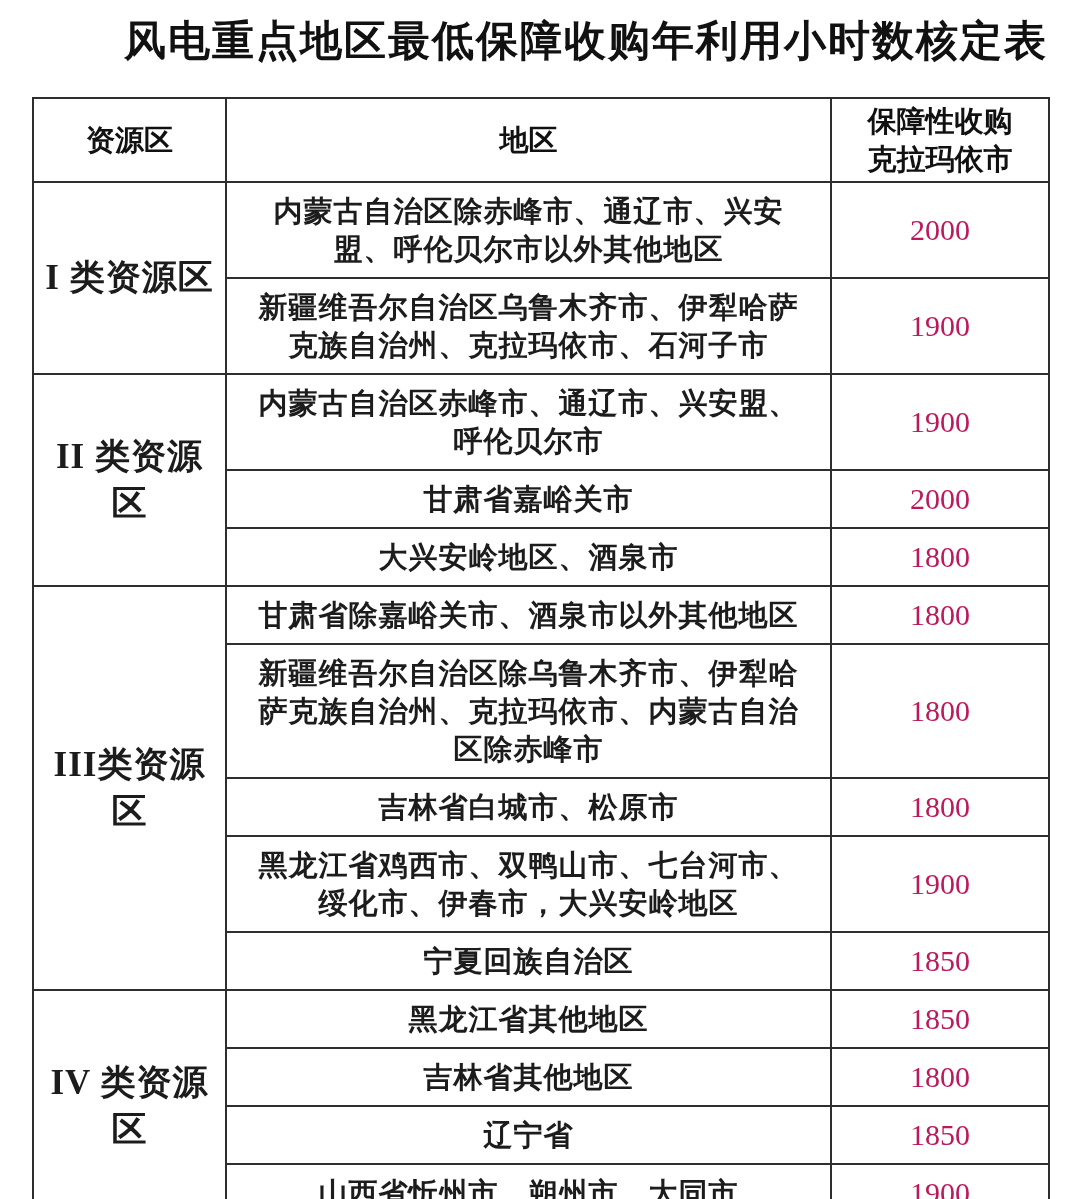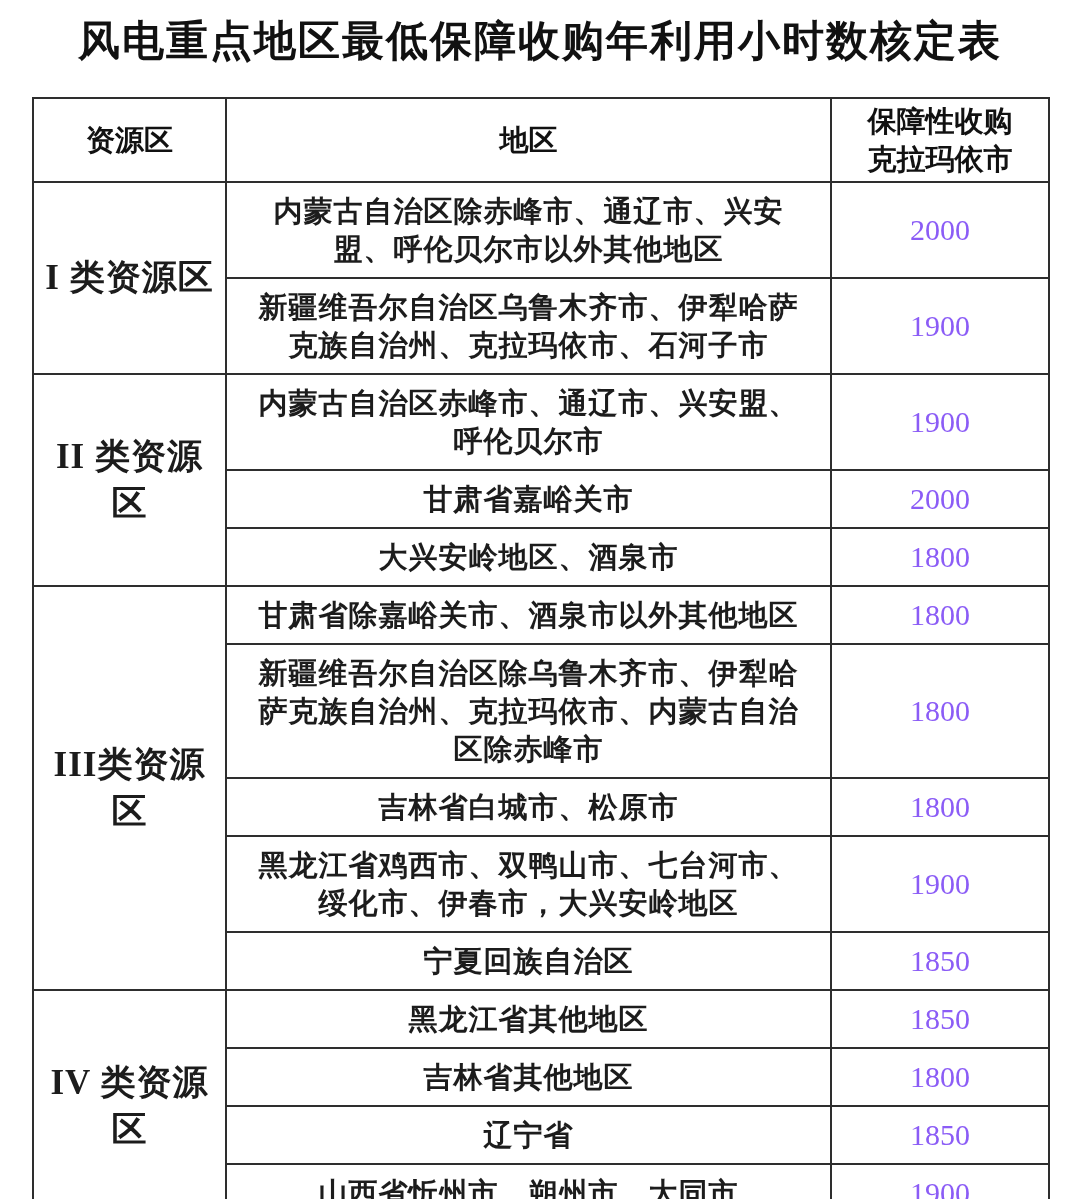--- a/index.html
+++ b/index.html
@@ -11,21 +11,21 @@
   }
   .page {
     width: 1080px;
     height: 1199px;
     background: #ffffff;
     box-sizing: border-box;
     padding: 10px 32px 0 32px;
     overflow: hidden;
   }
   .doc-title {
-    text-align: center;
+    text-align: right;
     font-size: 42px;
     font-weight: 700;
     letter-spacing: 2px;
     color: #111111;
     margin: 4px 0 28px 0;
     line-height: 1.3;
   }
   table.hours-table {
     border-collapse: collapse;
     width: 1016px;
@@ -62,21 +62,21 @@
     font-weight: 700;
     color: #1c1c1c;
     line-height: 38px;
     padding: 9px 18px;
     letter-spacing: 1px;
     margin-left: 35px;
   }
   td.hours-cell {
     font-size: 30px;
     font-weight: 400;
-    color: #8b5cf6;
+    color: #be185d;
     padding: 9px 6px;
     font-family: "Liberation Serif", "DejaVu Serif", serif;
   }
 </style>
 </head>
 <body>
 
 <div class="page">
   <h1 class="doc-title">风电重点地区最低保障收购年利用小时数核定表</h1>
 

